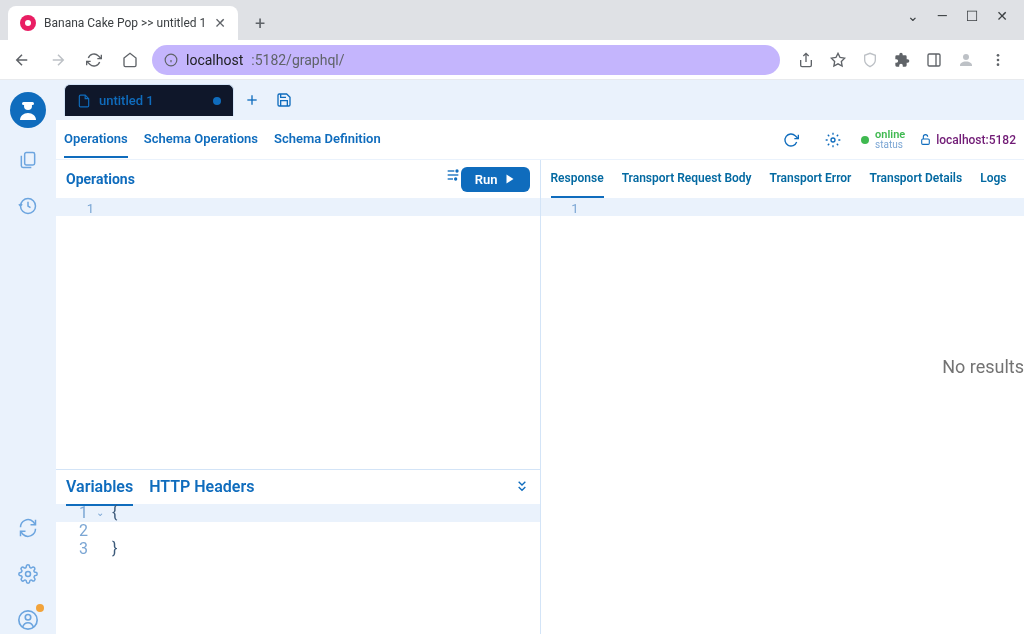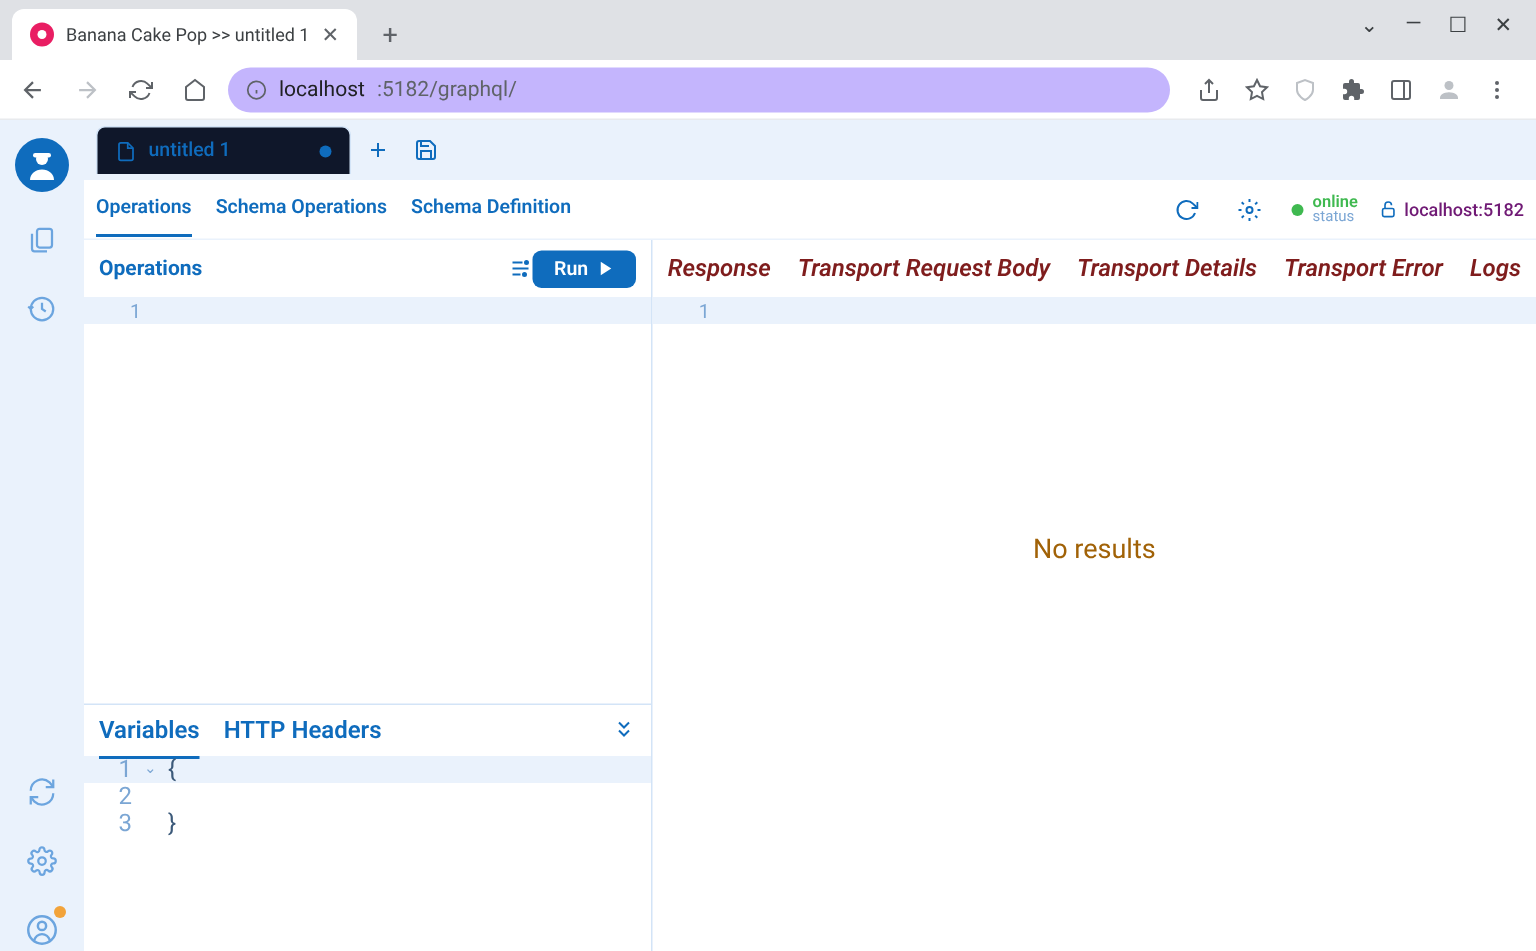--- a/index.html
+++ b/index.html
@@ -56,25 +56,25 @@
 .conn-info { display: flex; align-items: center; gap: 4px; color: #701a75; font-size: 12px; font-weight: 500; }
 
 
 .workspace { flex: 1; display: flex; }
 .pane-left, .pane-right { flex: 1; display: flex; flex-direction: column; }
 .pane-left { border-right: 1px solid #d3e4f7; }
 
 .pane-header { height: 38px; display: flex; align-items: center; padding: 0 10px; gap: 12px; }
 .pane-left .pane-header { justify-content: space-between; }
 .pane-title { font-size: 14px; font-weight: 700; color: #0f6cbd; }
-.pane-header-actions { display: flex; align-items: center; }
+.pane-header-actions { display: flex; }
 .run-btn { background: #0f6cbd; color: #fff; border: none; border-radius: 6px; padding: 5px 14px; font-size: 13px; font-weight: 600; display: flex; align-items: center; gap: 6px; cursor: pointer; }
 
 .resp-tabs { display: flex; gap: 18px; padding: 0 10px; height: 38px; align-items: center; }
-.resp-tab { font-size: 16px; color: #7f1d1d; font-weight: 600; cursor: pointer; padding: 11px 0; border-bottom: 2px solid transparent; white-space: nowrap; font-style: italic; }
+.resp-tab { font-size: 12px; color: #0369a1; font-weight: 600; cursor: pointer; padding: 11px 0; border-bottom: 2px solid transparent; white-space: nowrap; }
 .resp-tab.active { border-bottom-color: #0f6cbd; }
 
 .editor { flex: 1; display: flex; font-family: Consolas, Monaco, monospace; font-size: 13px; background: #fff; }
 .gutter { width: 48px; text-align: right; padding: 2px 10px 2px 0; color: #7ba6d4; background: #fff; user-select: none; }
 .line { height: 18px; line-height: 18px; }
 
 .ops-editor-row { display: flex; width: 100%; }
 .ops-editor-row .gutter { background: transparent;}
 .ops-editor-row.hl { background: #eaf2fc; }
 
@@ -84,21 +84,21 @@
 .b-tab { font-size: 16px; color: #0f6cbd; font-weight: 600; cursor: pointer; padding: 8px 0; border-bottom: 2px solid transparent; }
 .b-tab.active { border-bottom-color: #0f6cbd; }
 .collapse-btn { margin-left: auto; color: #0f6cbd; cursor: pointer; }
 .vars-editor { height: 130px; }
 .vars-editor .line { display: flex; }
 .vars-editor .gnum { width: 40px; text-align: right; padding-right: 8px; color: #7ba6d4; }
 .vars-editor .fold { width: 16px; color: #7ba6d4; font-size: 10px; display:flex; align-items:center; }
 .vars-editor .code { color: #3c5a7a; }
 .vars-editor .hl { background: #eaf2fc; }
 
-.no-results { color: #a16207; font-size: 18px; text-align: center; padding-top: 140px; }
+.no-results { color: #737373; font-size: 18px; text-align: right; padding-top: 140px; }
 
 svg { display: block; }
 </style>
 </head>
 <body>
 
 <div class="browser-titlebar">
   <div class="browser-tab">
     <span class="favicon"></span>
     <span>Banana Cake Pop &gt;&gt; untitled 1</span>
@@ -351,22 +351,22 @@
               <span class="code">}</span>
             </div>
           </div>
         </div>
       </div>
 
       <div class="pane-right">
         <div class="resp-tabs">
           <div class="resp-tab active">Response</div>
           <div class="resp-tab">Transport Request Body</div>
+          <div class="resp-tab">Transport Error</div>
           <div class="resp-tab">Transport Details</div>
-          <div class="resp-tab">Transport Error</div>
           <div class="resp-tab">Logs</div>
         </div>
         <div class="editor" style="flex-direction:column; flex:0 0 auto;">
           <div class="ops-editor-row hl">
             <div class="gutter line">1</div>
             <div class="line" style="flex:1"></div>
           </div>
         </div>
         <div class="no-results">No results</div>
       </div>

